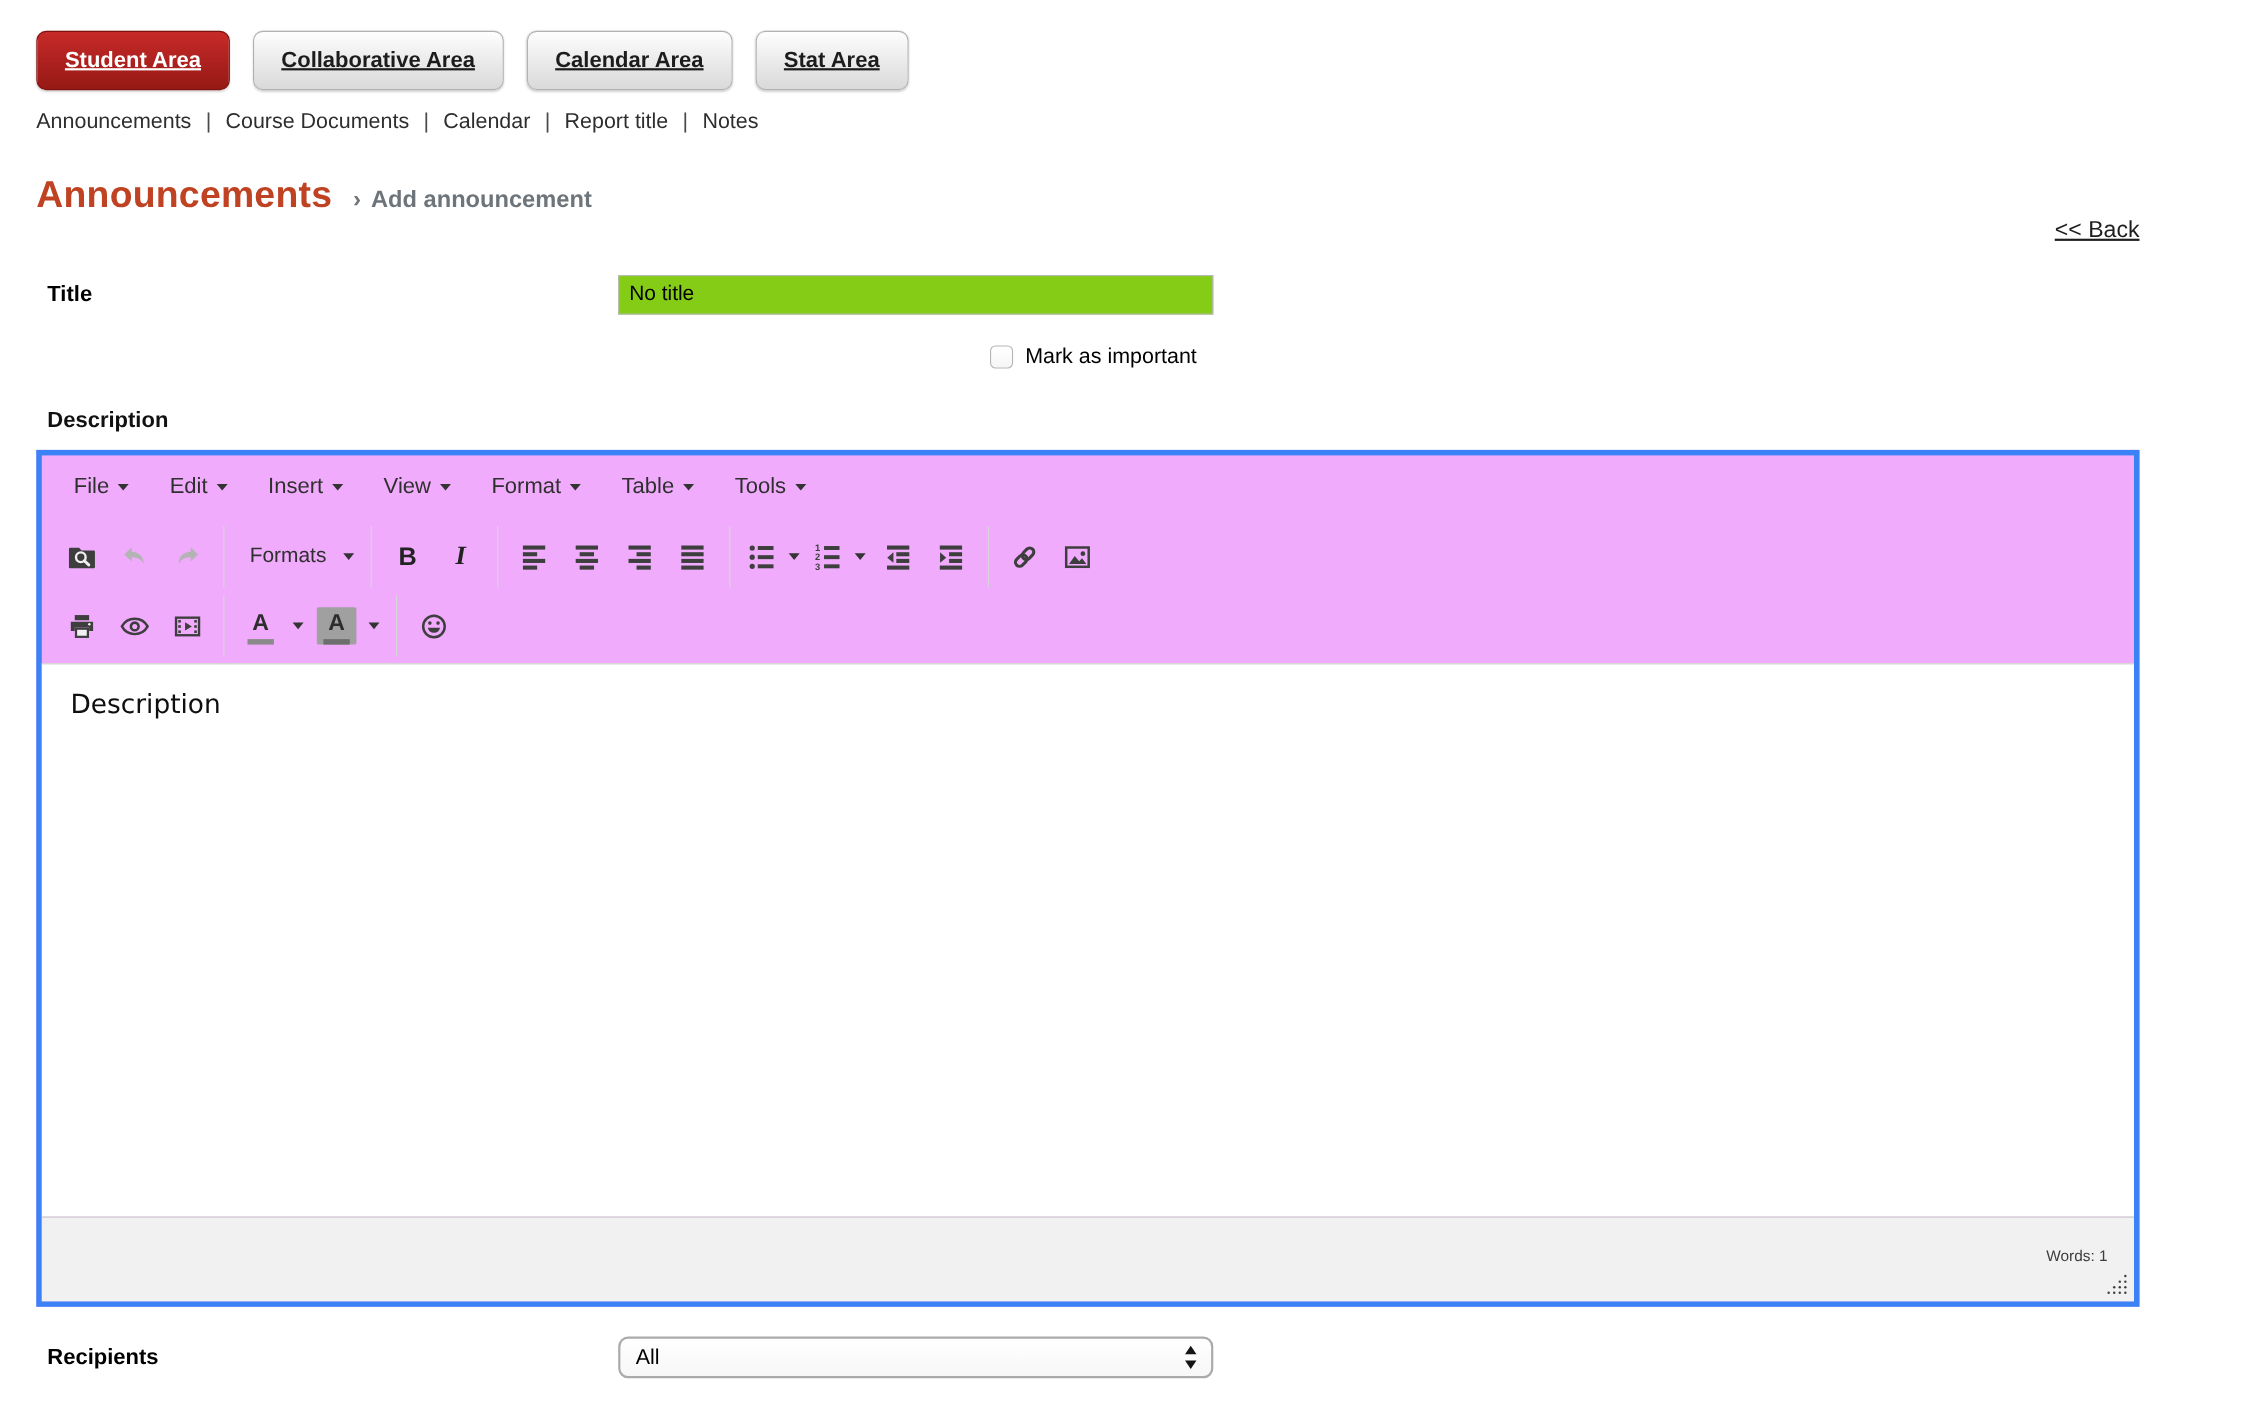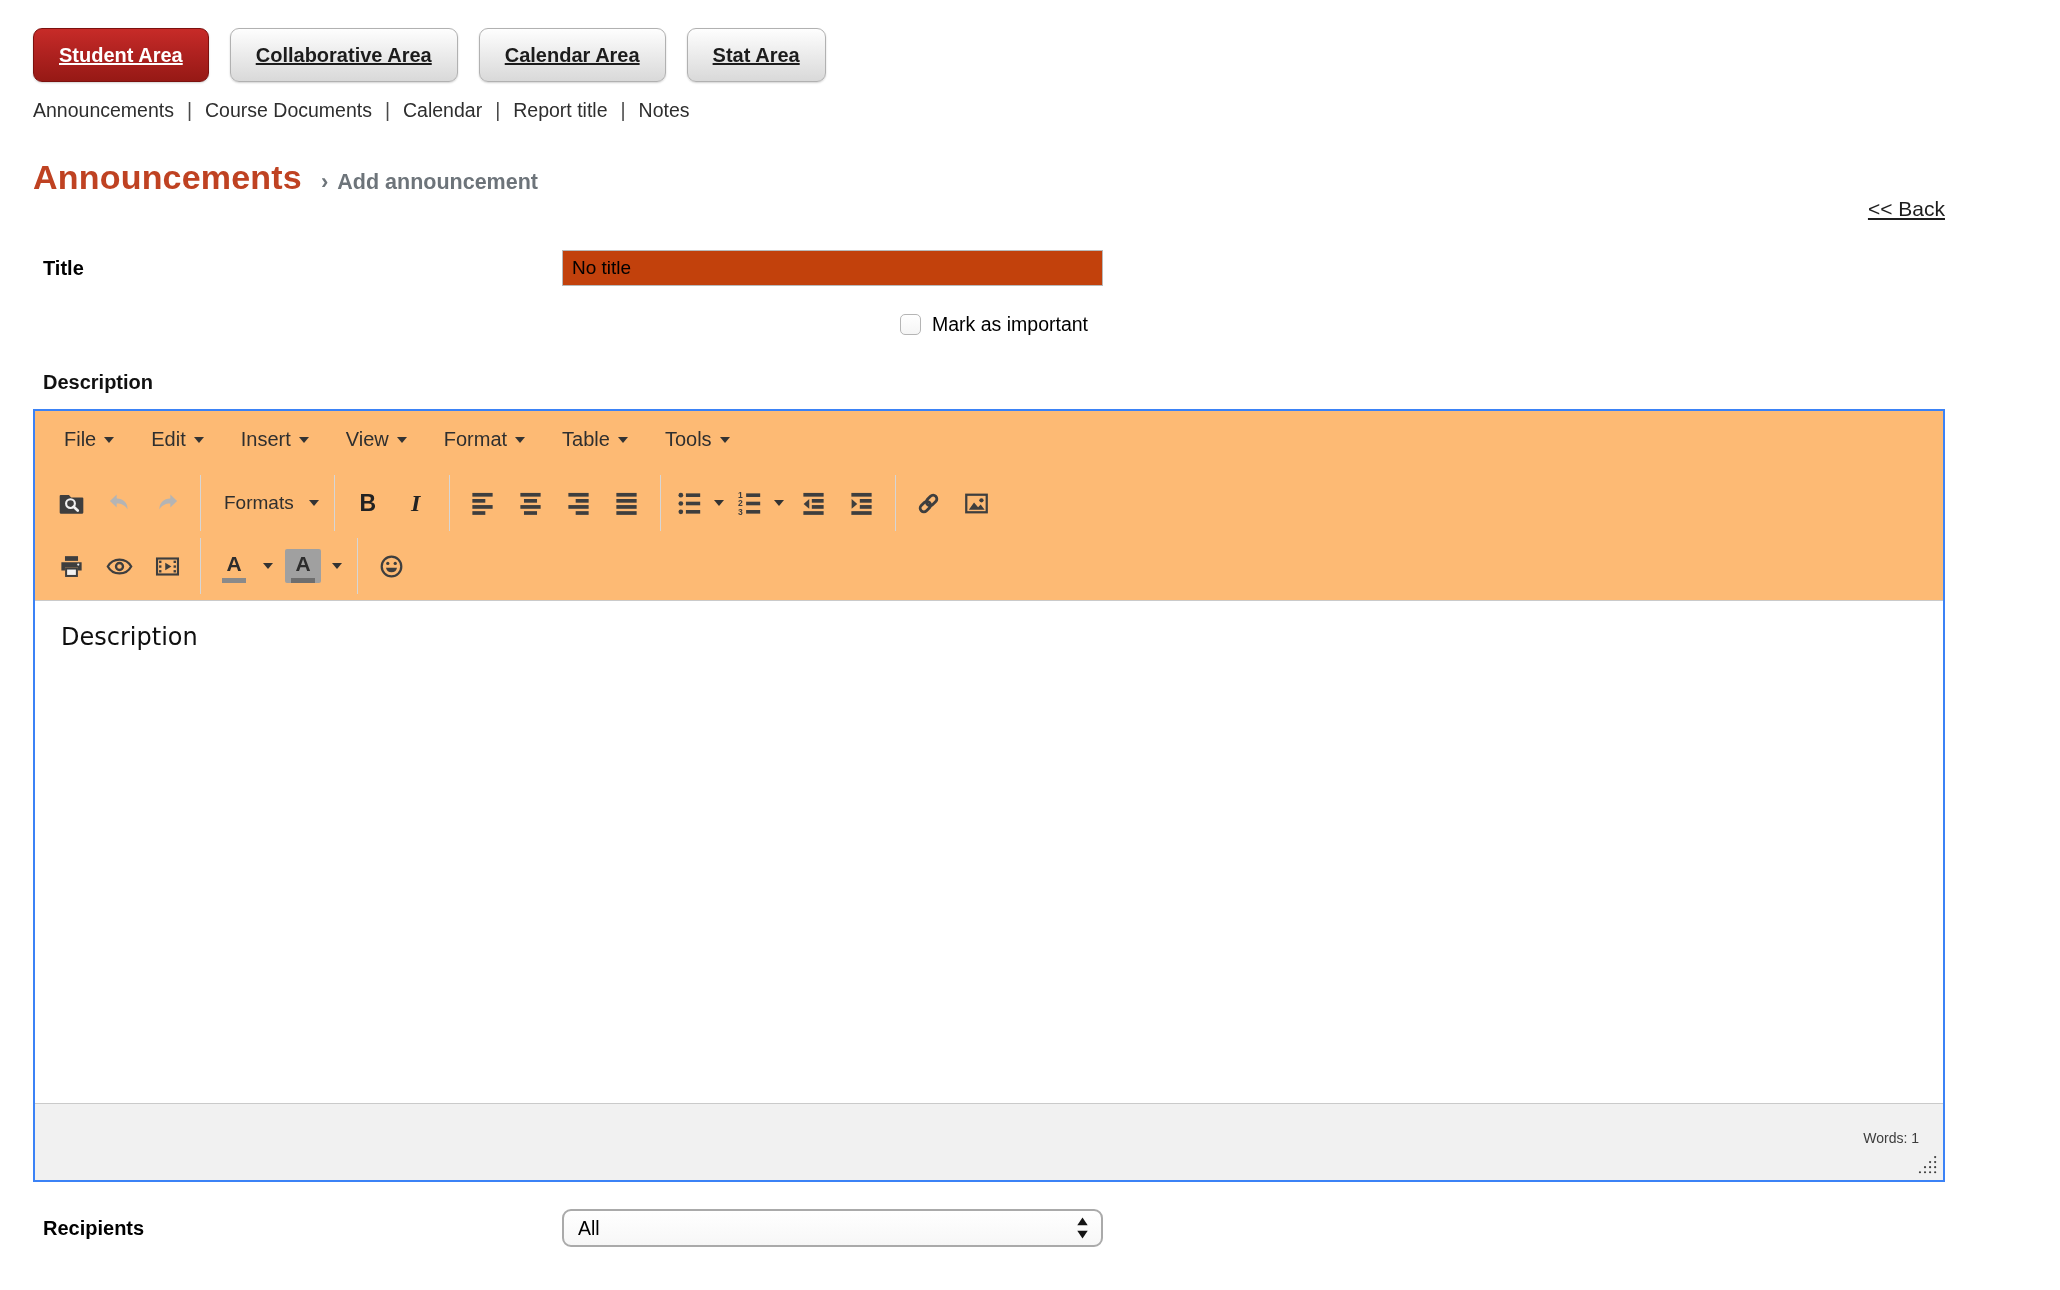--- a/index.html
+++ b/index.html
@@ -29,30 +29,30 @@
   .crumb-arrow { font-size: 22px; font-weight: bold; color: #6d747a; margin: 0 9px 0 19px; }
   .page-subtitle { font-size: 21.5px; font-weight: bold; color: #6d747a; }
 
   .back-row { text-align: right; height: 28px; }
   .back-link { font-size: 21px; color: #1e1e1e; text-decoration: underline; cursor: pointer; }
 
   
   .form-row { display: flex; align-items: center; padding-left: 10px; }
   .row-title { margin-top: 25px; }
   .form-label { width: 519px; font-size: 20px; font-weight: bold; color: #000; }
-  .title-input { width: 541px; height: 36px; border: 1px solid #b9b9b9; background: #c2410c;
+  .title-input { width: 541px; height: 36px; border: 1px solid #b9b9b9; background: #84cc16;
                  font-family: "Liberation Sans", sans-serif; font-size: 19px; padding: 0 9px; color: #000; }
   .row-check { margin-top: 27px; display: flex; align-items: center; justify-content: center; }
   .checkbox { width: 21px; height: 21px; border: 1.5px solid #b5b5b5; border-radius: 5px;
               background: linear-gradient(#fff, #f5f5f5); margin-right: 11px; cursor: pointer; }
   .check-label { font-size: 19.5px; color: #000; }
   .desc-label { margin-top: 35px; padding-left: 10px; font-size: 20px; font-weight: bold; }
 
   
-  .editor { margin-top: 15px; border: 2px solid #3b82f6; background: #fdba74; }
+  .editor { margin-top: 15px; border: 5px solid #3b82f6; background: #f0abfc; }
   .menubar { height: 57px; display: flex; align-items: center; padding-left: 14px; }
   .menu-item { display: flex; align-items: center; padding: 8px 15px; margin-right: 7px;
                font-size: 20px; color: #2f2f2f; cursor: pointer; }
   .caret { width: 0; height: 0; border-left: 5.5px solid transparent; border-right: 5.5px solid transparent;
            border-top: 6.5px solid #333; margin-left: 8px; display: inline-block; }
   .toolbar { height: 70px; display: flex; align-items: center; padding-left: 12px; }
   .toolbar.second { height: 68px; margin-top: -6px; }
   .tsep { width: 1px; height: 56px; background: #d6d6d6; margin: 0 9px; align-self: center; }
   .tbtn { min-width: 48px; height: 54px; display: flex; align-items: center; justify-content: center;
           border-radius: 4px; cursor: pointer; padding: 0 6px; }

